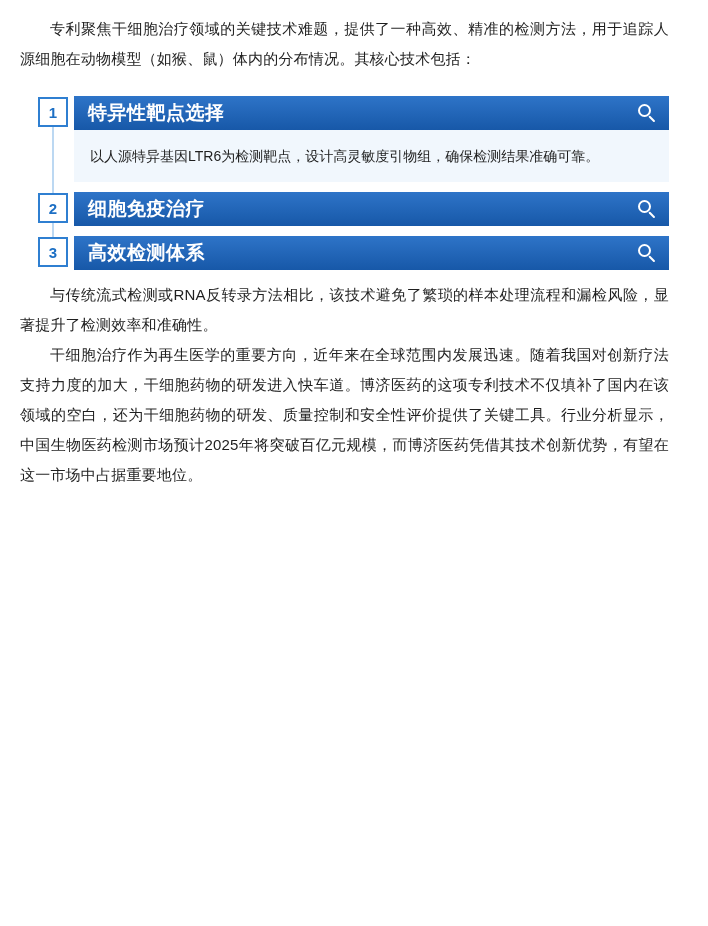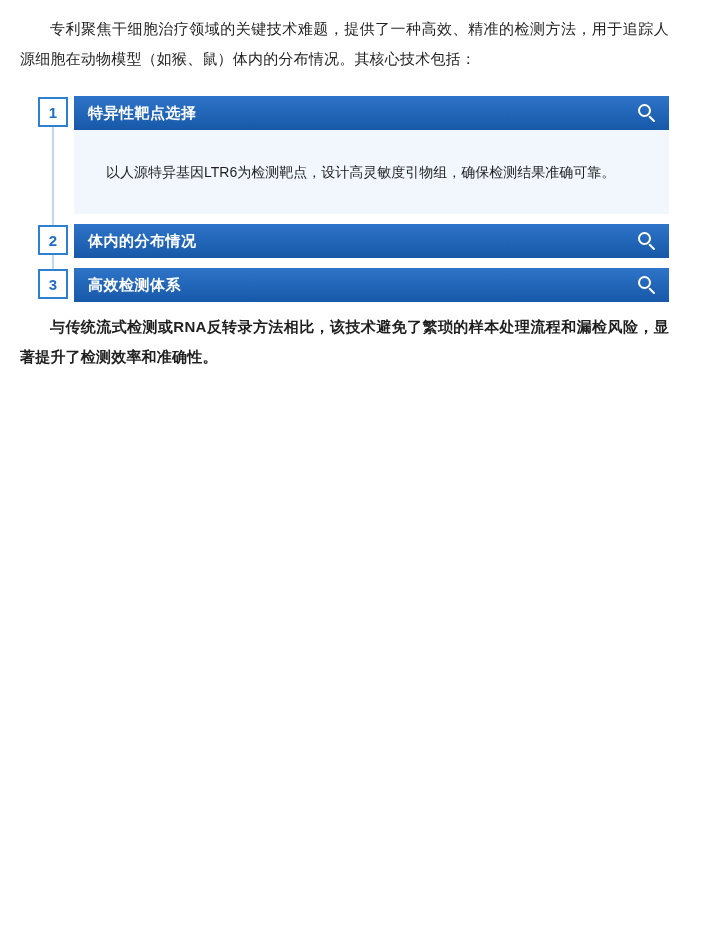--- a/index.html
+++ b/index.html
@@ -28,21 +28,21 @@
     text-justify: inter-ideograph;
     letter-spacing: 0.2px;
   }
   .indent {
     text-indent: 2em;
   }
   .para-gap {
     margin-top: 22px;
   }
   .bold {
-    font-weight: bold;
+    font-weight: normal;
   }
   
   .steps {
     position: relative;
     margin: 22px 0 6px 0;
     padding-left: 18px;
   }
   .steps::before {
     content: "";
     position: absolute;
@@ -86,21 +86,21 @@
     background: linear-gradient(180deg, #2e74c8 0%, #1758a8 100%);
     margin-left: 22px;
     display: flex;
     align-items: center;
     justify-content: space-between;
     padding: 0 12px 0 14px;
     box-sizing: border-box;
   }
   .step-title {
     color: #ffffff;
-    font-size: 15px;
+    font-size: 19px;
     font-weight: bold;
     letter-spacing: 0.5px;
   }
   .mag {
     width: 19px;
     height: 19px;
     position: relative;
     flex: 0 0 auto;
   }
   .mag .circle {
@@ -124,21 +124,21 @@
     transform-origin: left center;
     border-radius: 1px;
   }
   .step-body {
     margin-left: 36px;
     background: #f1f7fd;
     padding: 12px 18px 12px 16px;
     box-sizing: border-box;
   }
   .step-body p {
-    margin: 16px;
+    margin: 0;
     font-size: 14px;
     line-height: 28px;
     color: #1f1f1f;
     text-align: justify;
     text-justify: inter-ideograph;
   }
   .mini-mag {
     display: inline-block;
     width: 9px;
     height: 9px;
@@ -188,21 +188,21 @@
       </div>
       <div class="step-body">
         <p>以人源特异基因LTR6为检测靶点，设计高灵敏度引物组，确保检测结果准确可靠。</p>
       </div>
     </div>
 
     <div class="step">
       <div class="step-head">
         <div class="step-num">2</div>
         <div class="step-bar">
-          <span class="step-title">体内的分布情况</span>
+          <span class="step-title">细胞免疫治疗</span>
           <span class="mag">
             <span class="circle"></span>
               <span class="handle"></span>
           </span>
         </div>
       </div>
     </div>
 
     <div class="step">
       <div class="step-head">
@@ -214,15 +214,16 @@
               <span class="handle"></span>
           </span>
         </div>
       </div>
     </div>
 
   </div>
 
   <p class="body-text indent bold highlight-para">与传统流式检测或RNA反转录方法相比，该技术避免了繁琐的样本处理流程和漏检风险，显著提升了检测效率和准确性。</p>
 
+  <p class="body-text indent para-gap"><span>干细胞治疗作为再生医学的重要方向，近年来在全球范围内发展迅速。随着我国对创新疗法支持力度的加大，干细胞药物的研发进入快车道。博济医药的这项专利技术不仅填补了国内在该领域的空白，还为干细胞药物的研发、质量控制和安全性评价提供了关键工具。</span><span class="bold">行业分析显示，中国生物医药检测市场预计2025年将突破百亿元规模，而博济医药凭借其技术创新优势，有望在这一市场中占据重要地位。</span></p>
 
 
 </div>
 
 </body></html>

